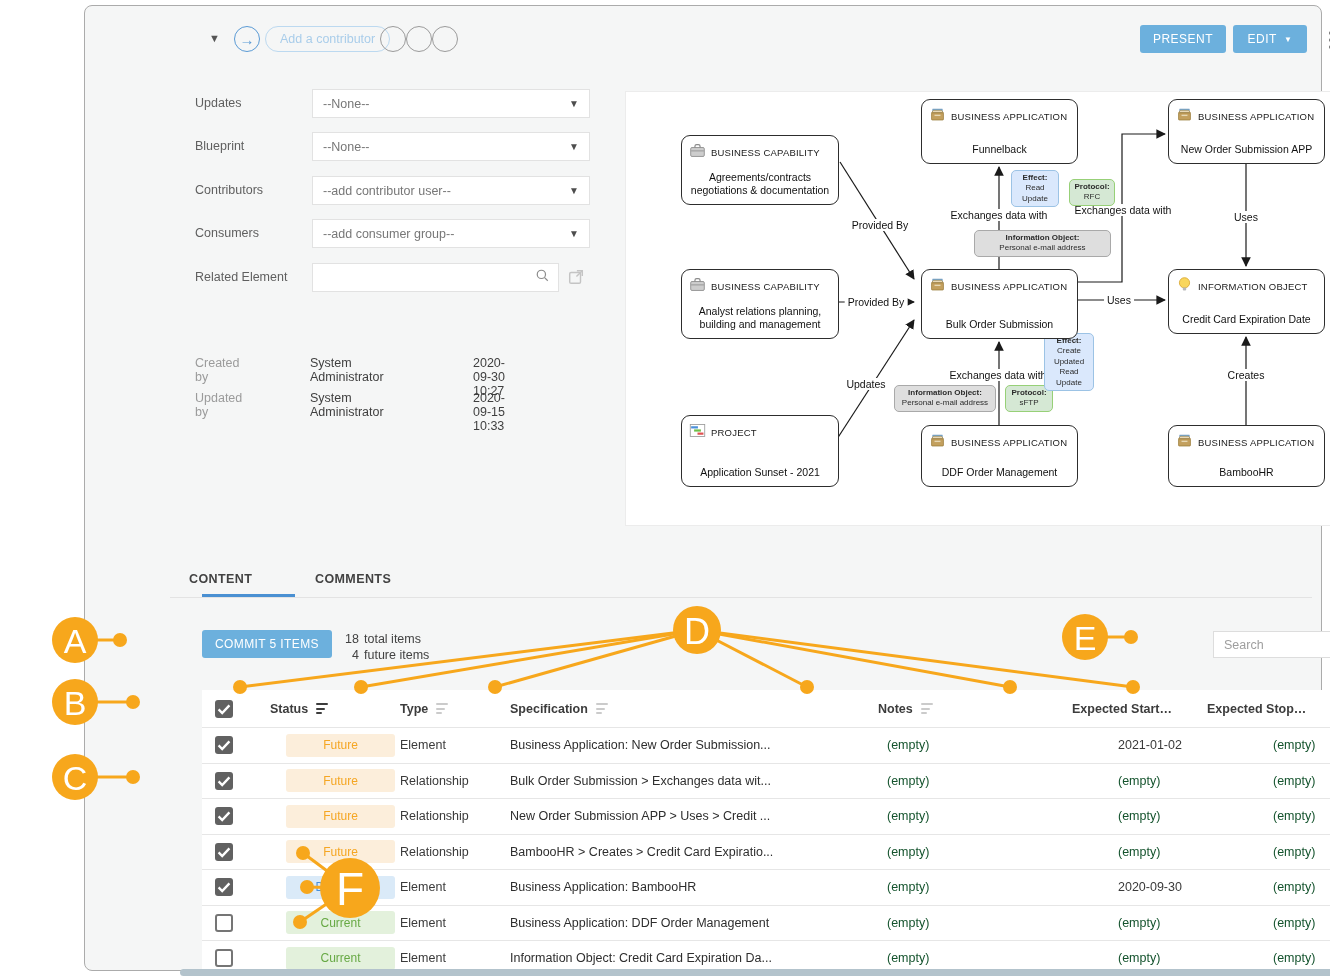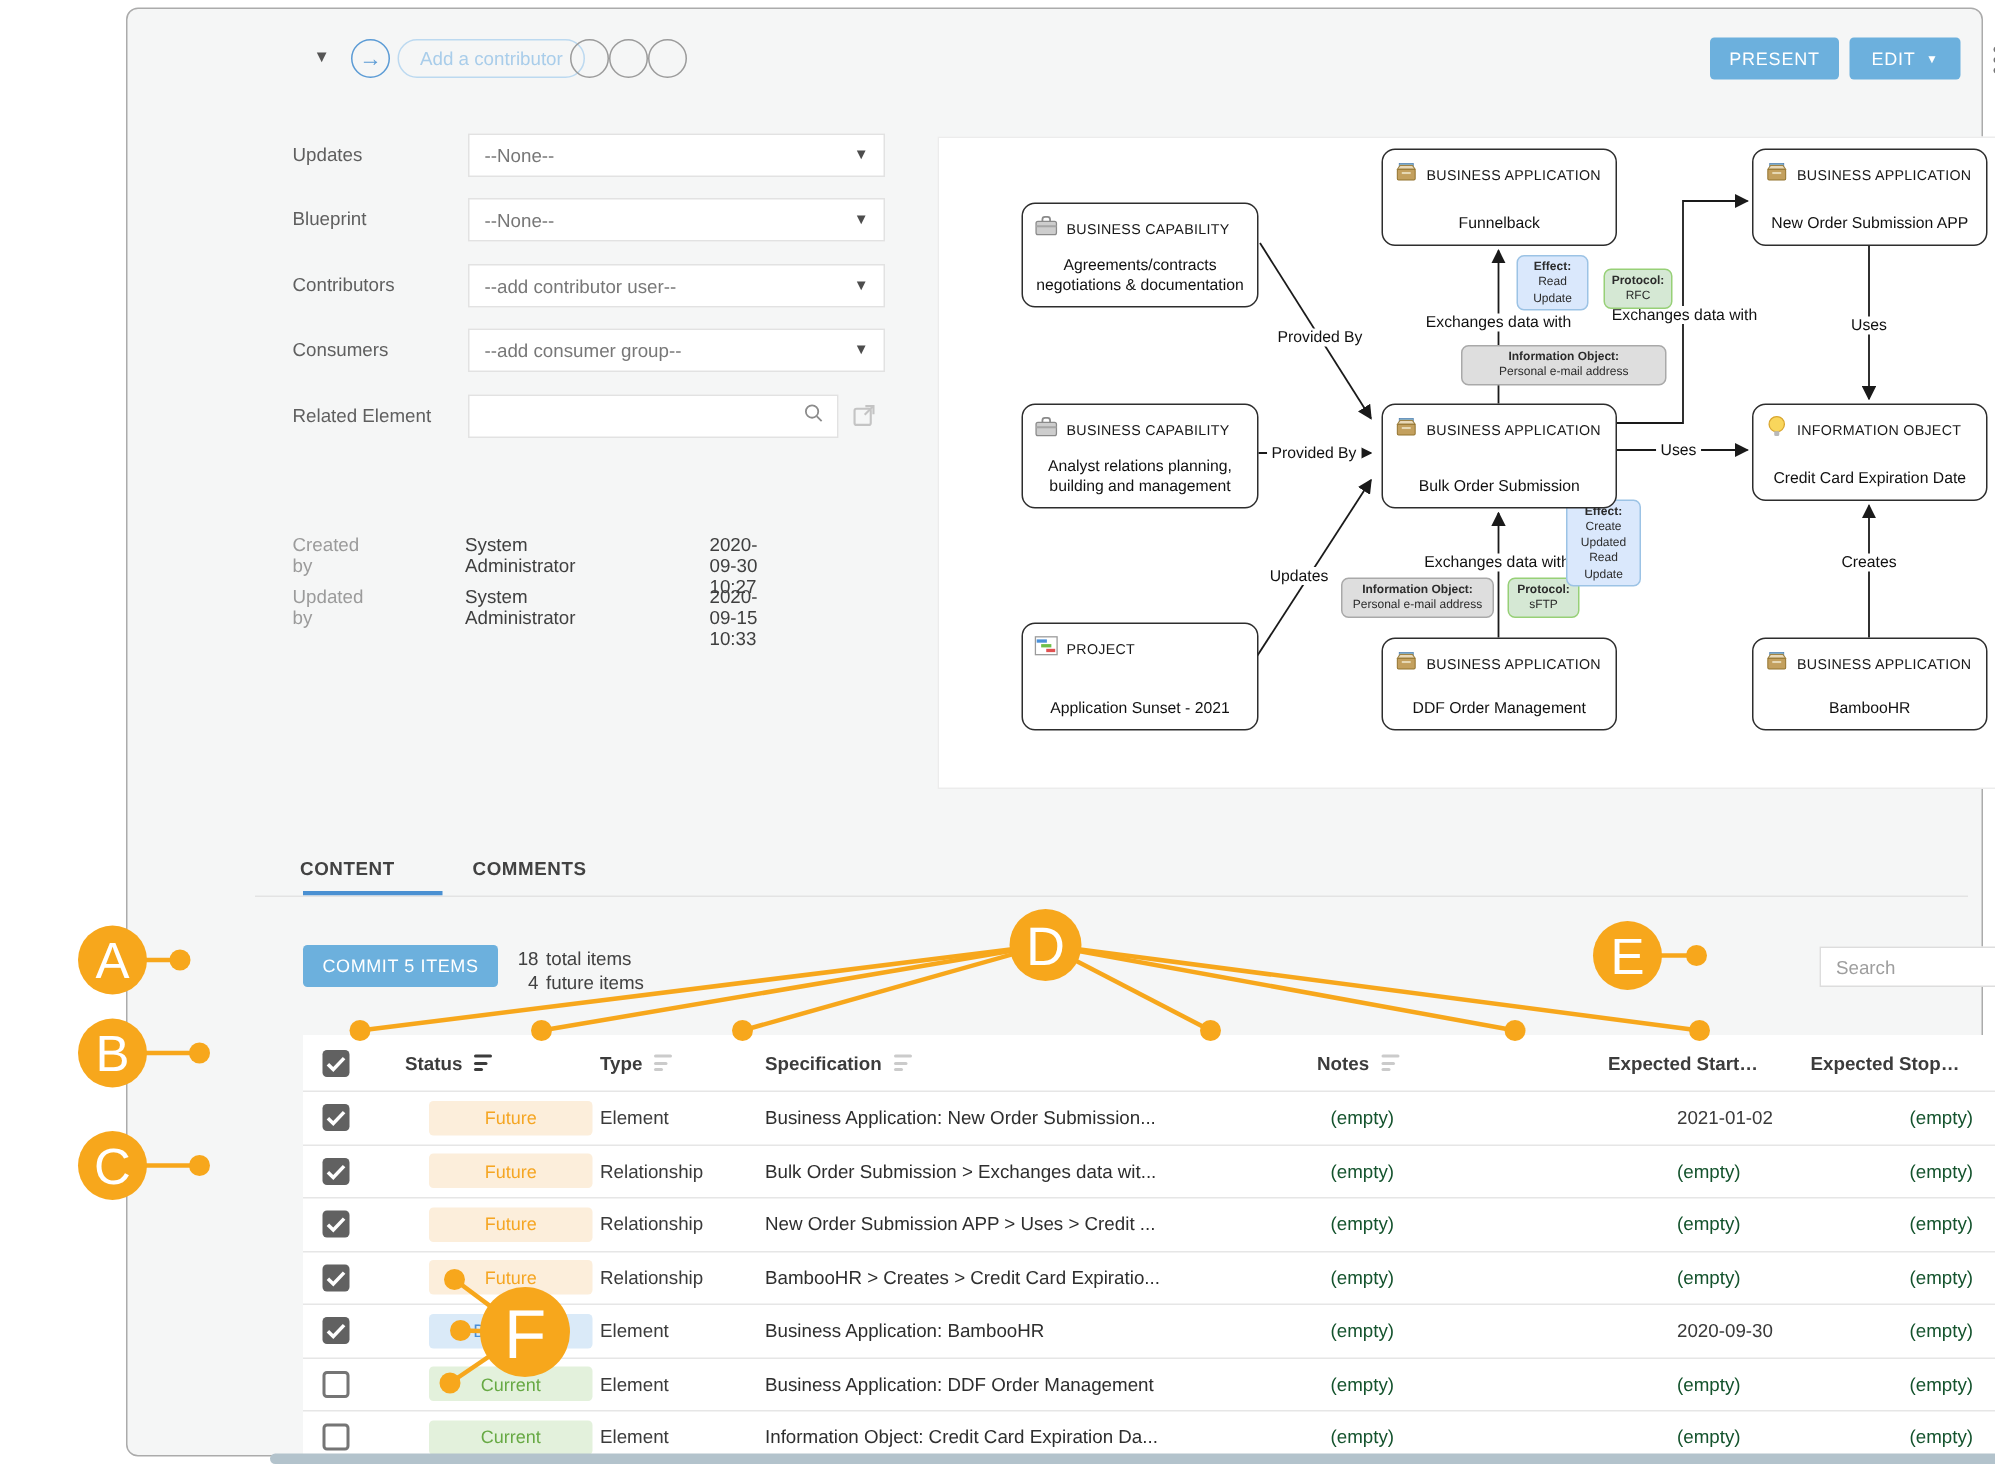--- a/index.html
+++ b/index.html
@@ -324,21 +324,21 @@
                 <path d="M3 8l2.2-3h9.6L17 8z" fill="#e9d9b8" stroke="#a08344" stroke-width="0.8"></path>
                 <rect x="3" y="8" width="14" height="8.5" rx="1" fill="#c3a05e" stroke="#94742f" stroke-width="0.8"></rect>
                 <rect x="6.5" y="10.2" width="7" height="1.6" fill="#e6d8b4"></rect>
               </svg></span>
             <span class="ntype">BUSINESS APPLICATION</span>
           </div>
           <div class="nname">BambooHR</div>
         </div>
       </div>
 
-    <span class="tab" style="left:115px">CONTENT</span>
+    <span class="tab" style="left:104px">CONTENT</span>
     <span class="tab" style="left:230px">COMMENTS</span>
     <div class="tab-underline"></div>
     <div class="tab-divider"></div>
 
     <button class="commit-btn">COMMIT 5 ITEMS</button>
     <div class="totals">
       <span class="num">18</span>
       <span>total items</span>
       <span class="num">4</span>
       <span>future items</span>

